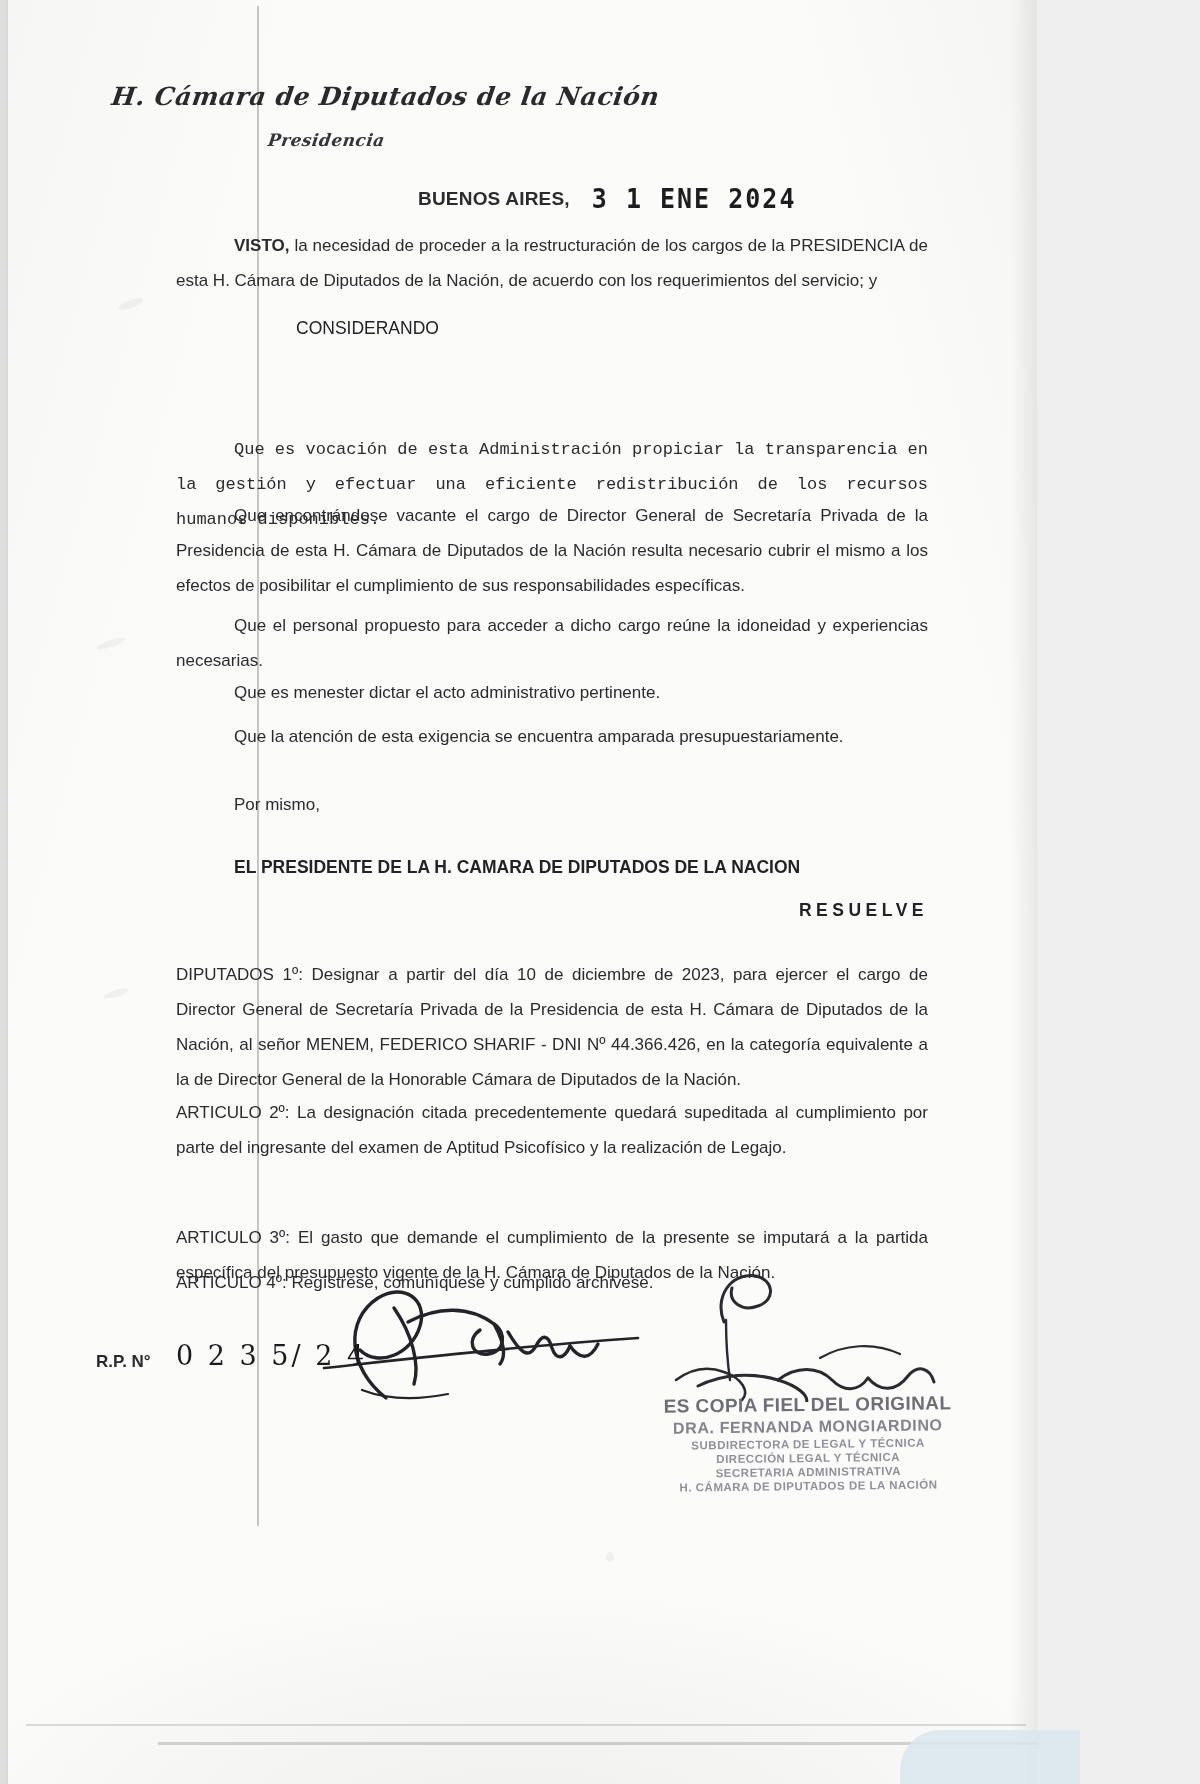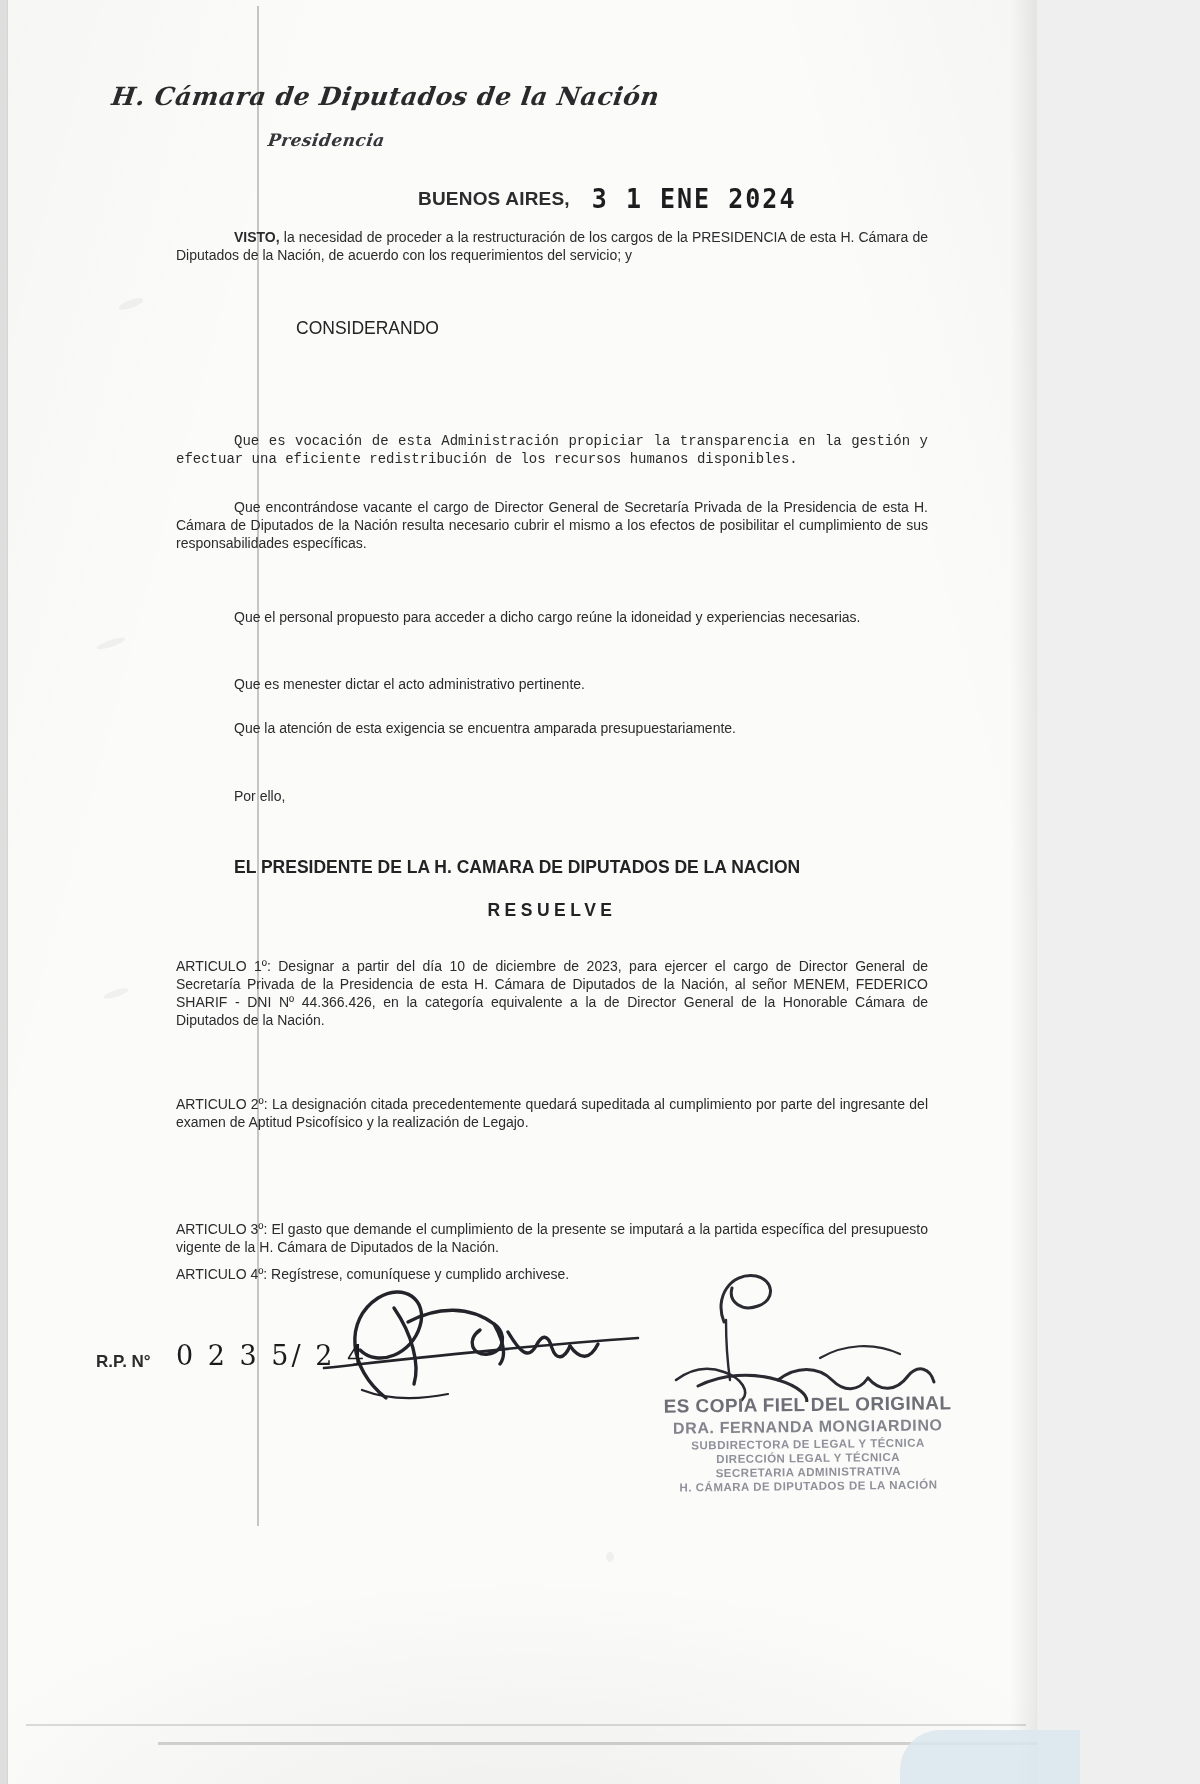--- a/index.html
+++ b/index.html
@@ -125,22 +125,22 @@
     font-weight: 700;
     letter-spacing: 2px;
     color: #1d1d1f;
     transform: translateY(2px) scaleY(1.06);
   }
   
   .body-block {
     position: absolute;
     left: 168px;
     width: 752px;
-    font-size: 14px;
-    line-height: 18px;
+    font-size: 17px;
+    line-height: 35px;
     color: #2b2b2d;
     text-align: justify;
     text-justify: inter-word;
   }
   .body-block .ind {
     display: inline-block;
     width: 58px;
   }
   .b {
     font-weight: 700;
@@ -282,28 +282,28 @@
     <div class="body-block" style="top:608px;">
       <span class="ind"></span><span>Que el personal propuesto para acceder a dicho cargo reúne la idoneidad y experiencias necesarias.</span>
     </div>
     <div class="body-block" style="top:675px;">
       <span class="ind"></span><span>Que es menester dictar el acto administrativo pertinente.</span>
     </div>
     <div class="body-block" style="top:719px;">
       <span class="ind"></span><span>Que la atención de esta exigencia se encuentra amparada presupuestariamente.</span>
     </div>
     <div class="body-block" style="top:787px; text-align:left;">
-      <span class="ind"></span><span>Por ello,</span>
+      <span class="ind"></span><span>Por mismo,</span>
     </div>
 
     <div class="heading-left" style="top:857px;">EL PRESIDENTE DE LA H. CAMARA DE DIPUTADOS DE LA NACION</div>
-    <div class="resuelve" style="top:900px;">RESUELVE</div>
+    <div class="resuelve" style="top:900px;text-align:right;">RESUELVE</div>
 
     <div class="body-block" style="top:957px;">
-      <span>ARTICULO 1º:</span><span> Designar a partir del día 10 de diciembre de 2023, para ejercer el cargo de Director General de Secretaría Privada de la Presidencia de esta H. Cámara de Diputados de la Nación, al señor MENEM, FEDERICO SHARIF - DNI Nº 44.366.426, en la categoría equivalente a la de Director General de la Honorable Cámara de Diputados de la Nación.</span>
+      <span>DIPUTADOS 1º:</span><span> Designar a partir del día 10 de diciembre de 2023, para ejercer el cargo de Director General de Secretaría Privada de la Presidencia de esta H. Cámara de Diputados de la Nación, al señor MENEM, FEDERICO SHARIF - DNI Nº 44.366.426, en la categoría equivalente a la de Director General de la Honorable Cámara de Diputados de la Nación.</span>
     </div>
     <div class="body-block" style="top:1095px;">
       <span>ARTICULO 2º:</span><span> La designación citada precedentemente quedará supeditada al cumplimiento por parte del ingresante del examen de Aptitud Psicofísico y la realización de Legajo.</span>
     </div>
     <div class="body-block" style="top:1220px;">
       <span>ARTICULO 3º:</span><span> El gasto que demande el cumplimiento de la presente se imputará a la partida específica del presupuesto vigente de la H. Cámara de Diputados de la Nación.</span>
     </div>
     <div class="body-block" style="top:1265px; text-align:left;">
       <span>ARTICULO 4º:</span><span> Regístrese, comuníquese y cumplido archivese.</span>
     </div>

